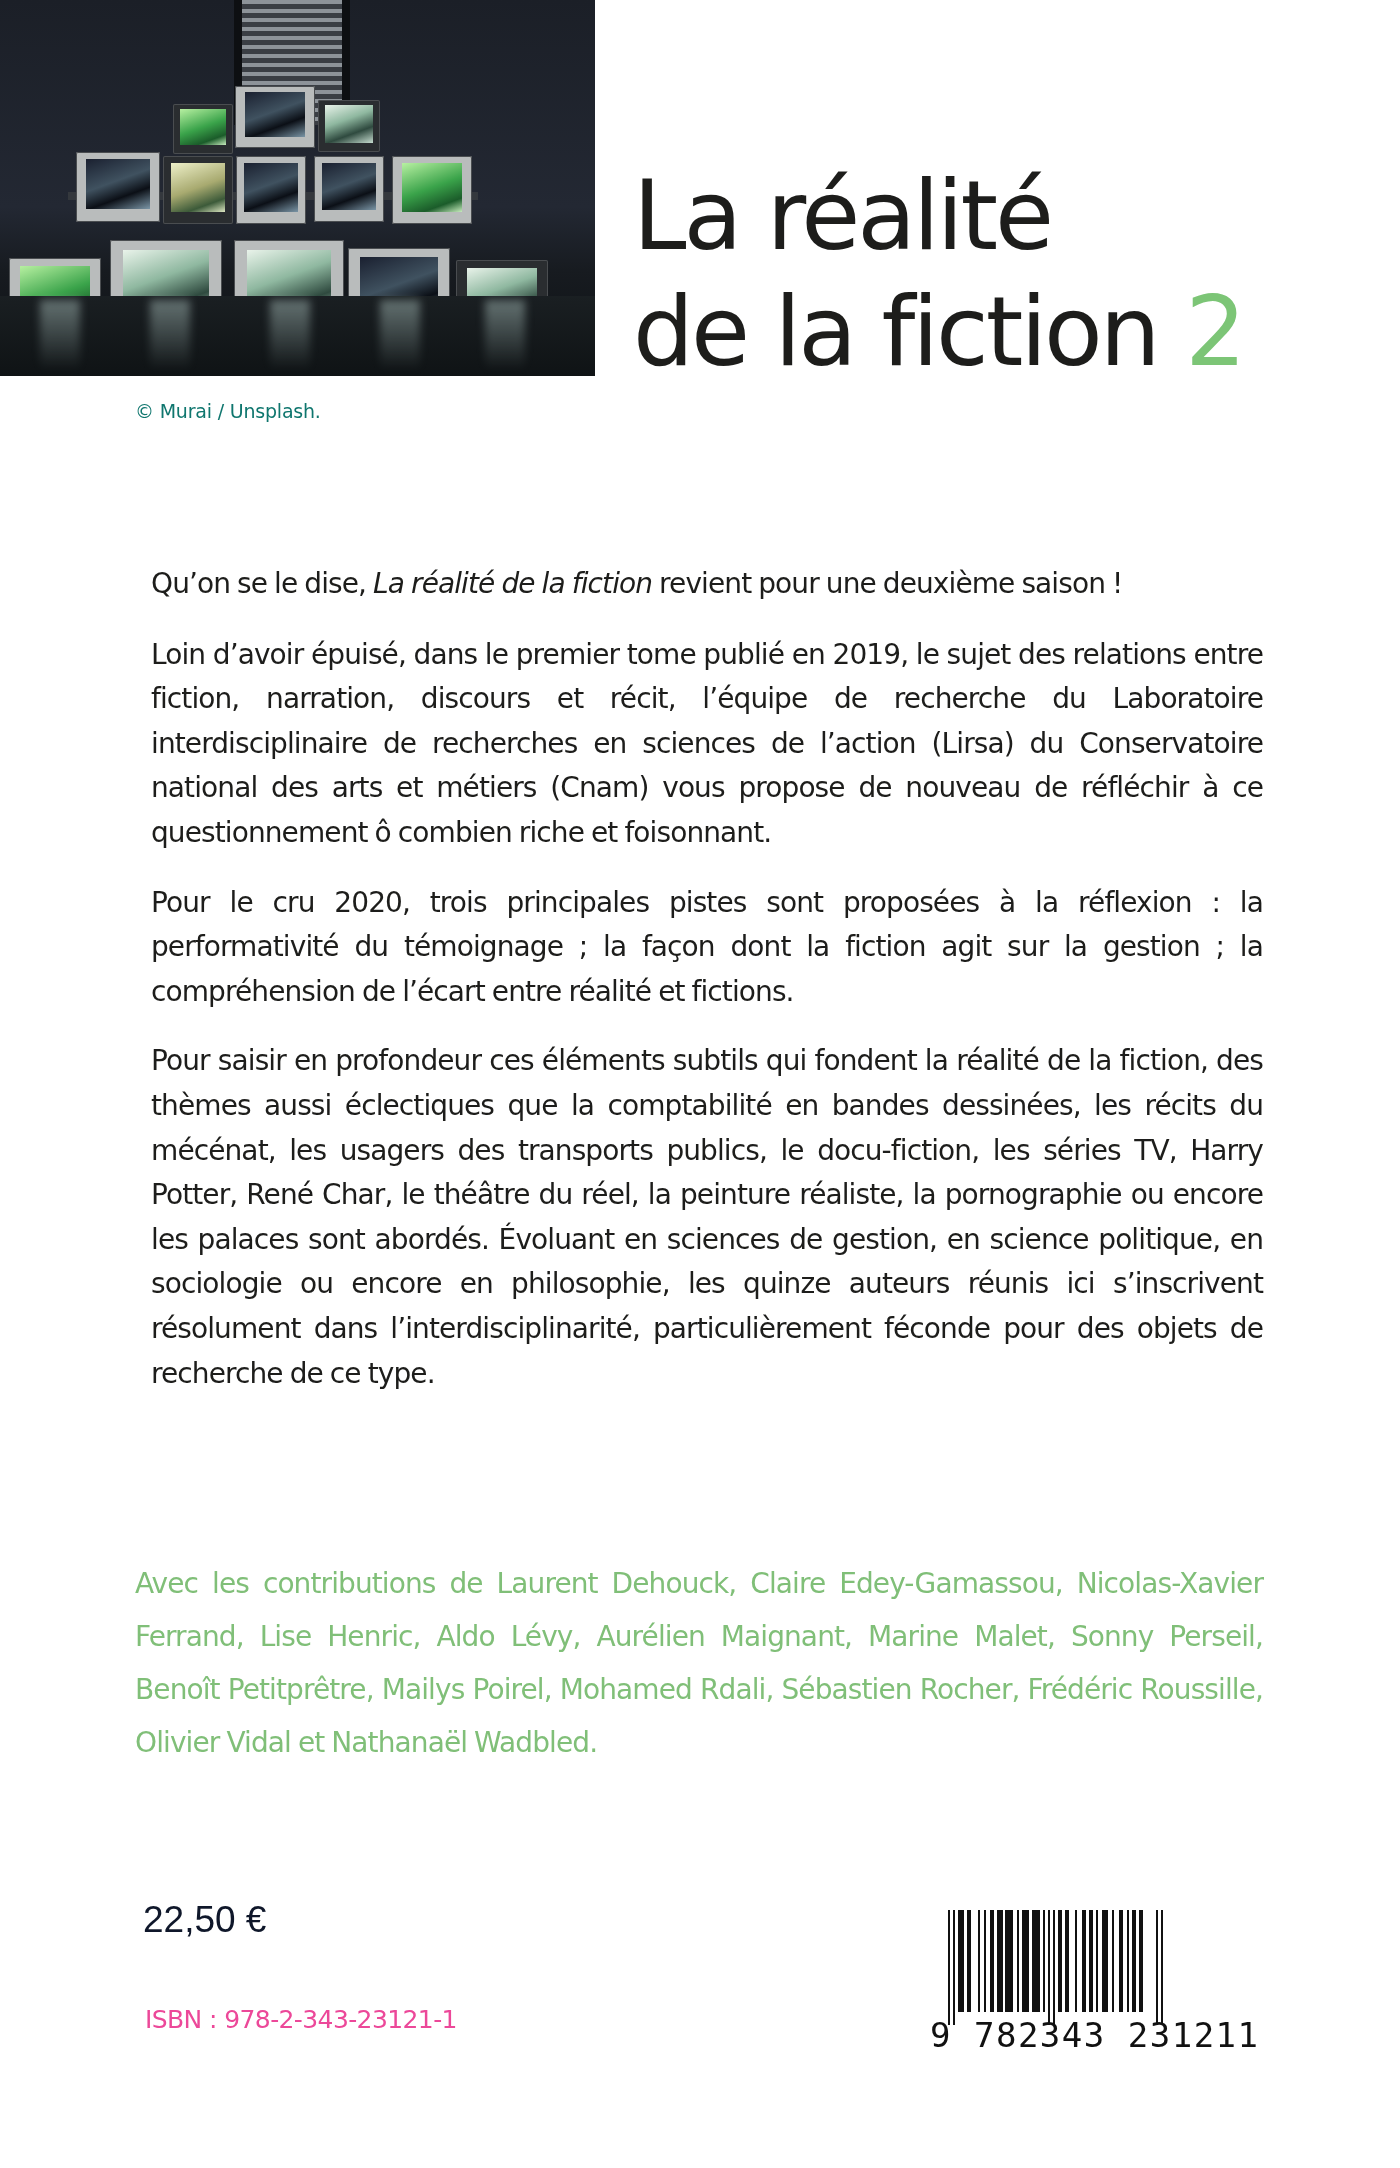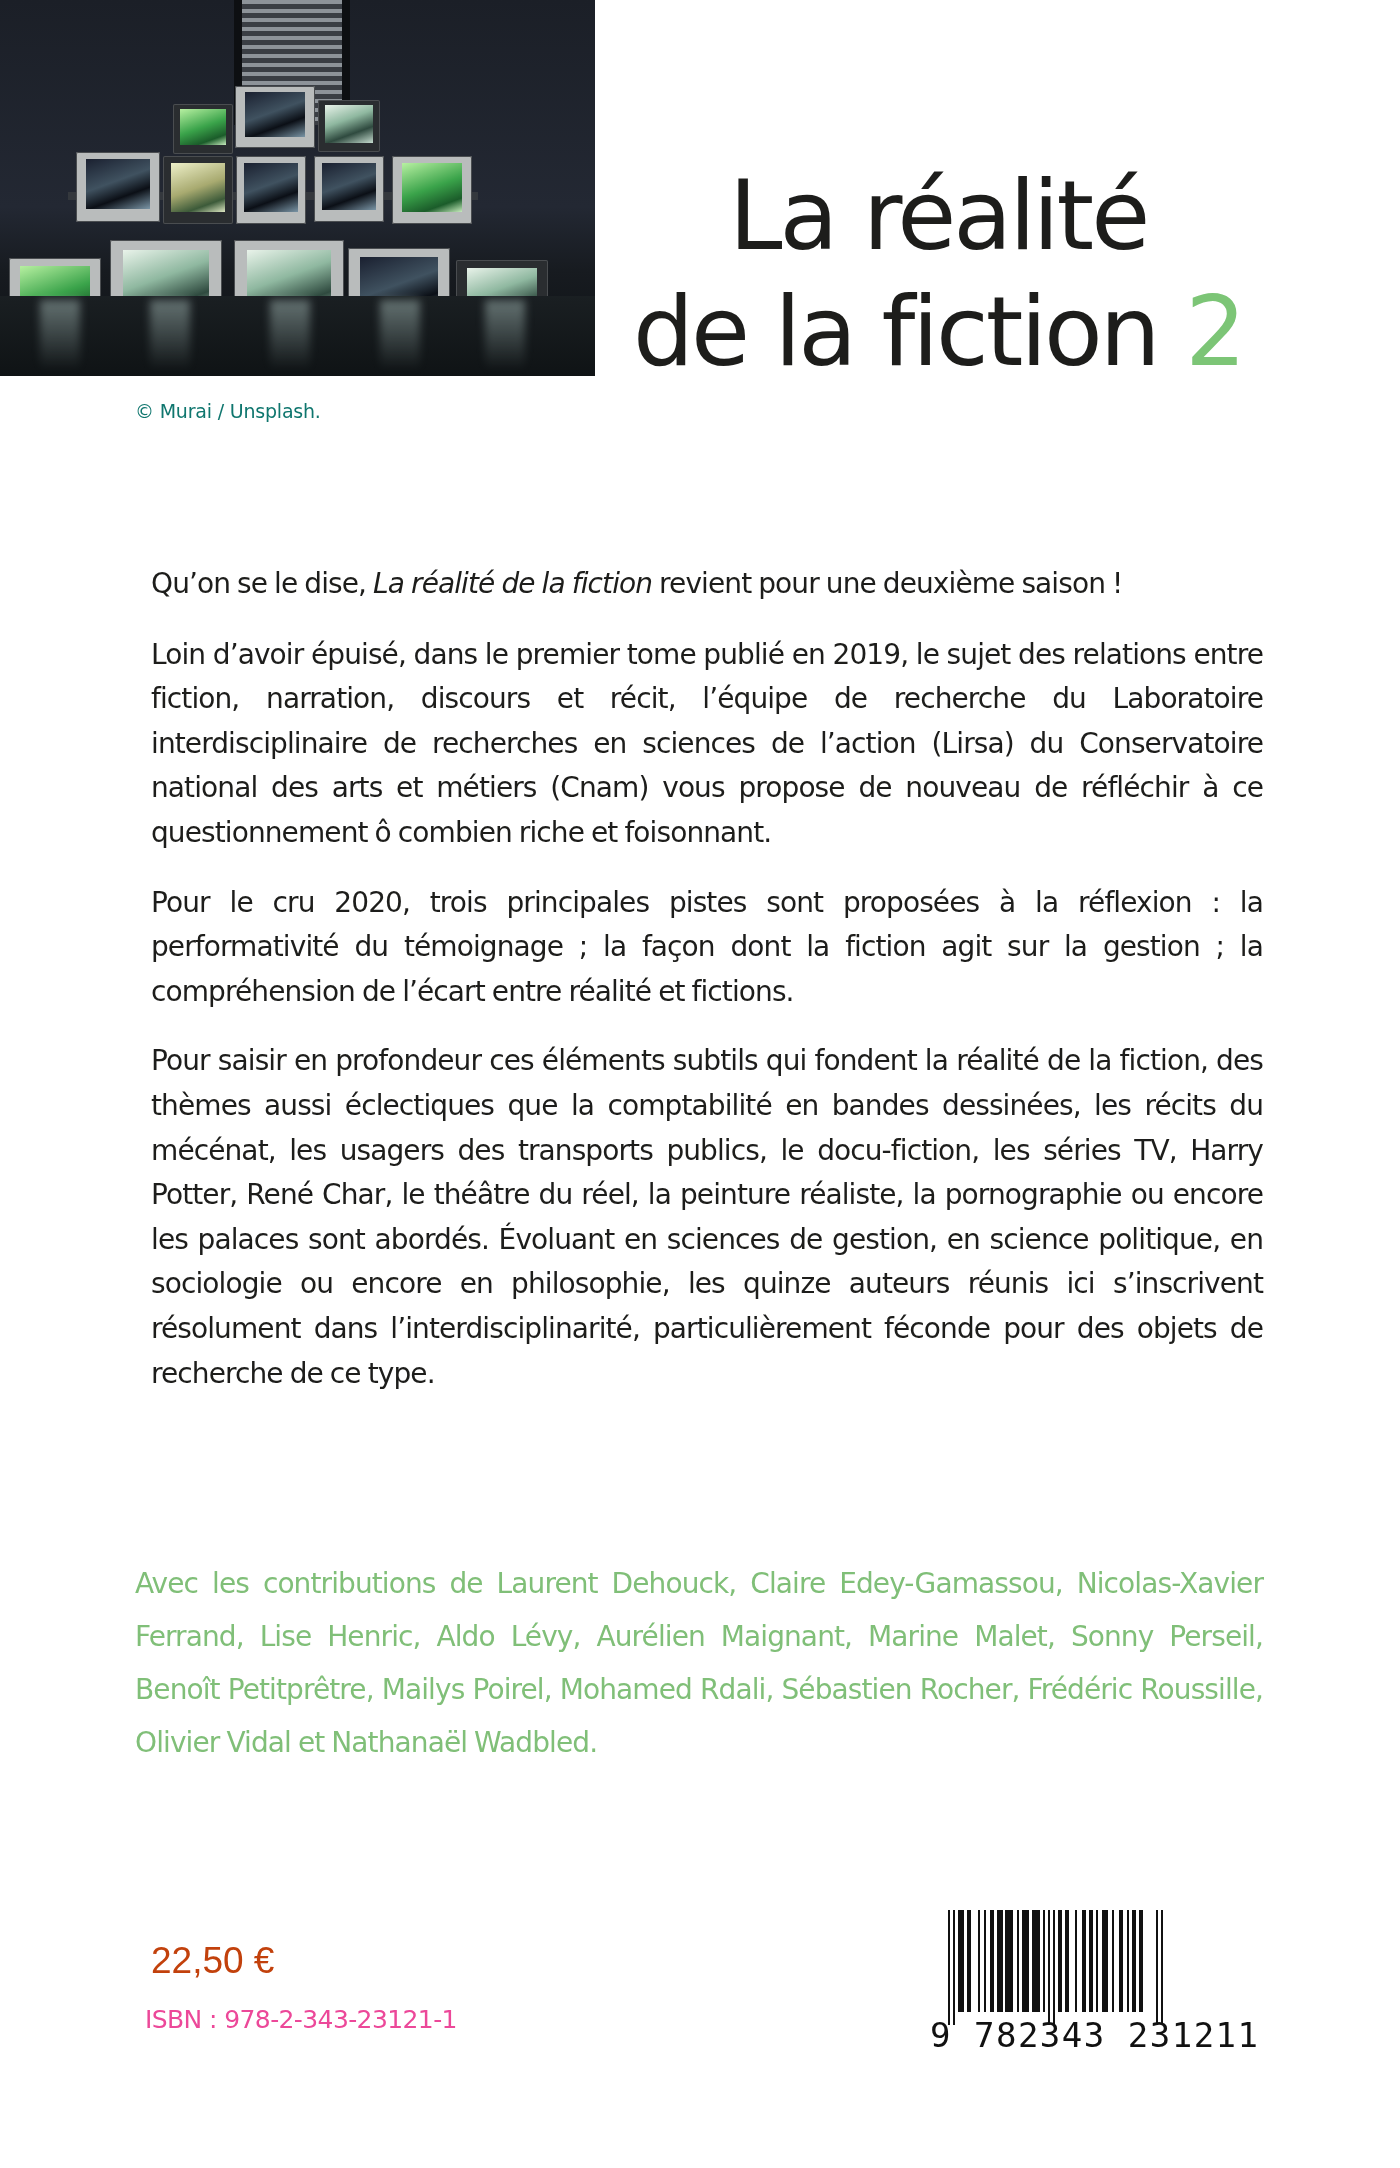--- a/index.html
+++ b/index.html
@@ -25,38 +25,38 @@
   .reflect { position: absolute; top: 300px; height: 70px; width: 40px;
              background: linear-gradient(180deg, rgba(190,215,210,0.45), rgba(190,215,210,0)); filter: blur(4px); }
 
   .credit { position: absolute; left: 135px; top: 400px; font-size: 19px; color: #0f766e;
             font-family: "DejaVu Sans", sans-serif; letter-spacing: -0.2px; }
 
   
   .title { position: absolute; left: 633px; top: 158px; margin: 0;
            font-family: "DejaVu Sans", sans-serif; font-weight: normal; color: #1d1d1b;
            font-size: 96px; line-height: 116px; letter-spacing: -3px; }
-  .title .line { display: block; white-space: nowrap; text-align: center; }
+  .title .line { display: block; white-space: nowrap; }
   .title .num { color: #7cc576; }
 
   
   .body { position: absolute; left: 135px; top: 562px; width: 1128px;
           font-family: "DejaVu Sans", sans-serif; font-size: 28px; line-height: 44.6px;
           color: #1d1d1b; letter-spacing: -0.9px; word-spacing: -1px; }
   .body p { margin: 0 0 25px 16px; text-align: justify; text-align-last: left; }
   .body p.first { margin-bottom: 26px; }
   .body em { font-style: italic; }
 
   .contributors { position: absolute; left: 135px; top: 1557px; width: 1128px; margin: 0;
           font-family: "DejaVu Sans", sans-serif; font-size: 28px; line-height: 53px;
           color: #80bf78; text-align: justify; text-align-last: left; letter-spacing: -0.9px; word-spacing: -1px; }
 
   
-  .price { position: absolute; left: 143px; top: 1940px; font-size: 37px; color: #c2410c;
-           font-family: "Liberation Sans", sans-serif; margin-left: 8px; }
+  .price { position: absolute; left: 143px; top: 1899px; font-size: 37px; color: #0f172a;
+           font-family: "Liberation Sans", sans-serif; }
   .isbn { position: absolute; left: 145px; top: 2005px; font-size: 25px; color: #ec4899;
           font-family: "DejaVu Sans", sans-serif; letter-spacing: -0.6px; }
 
   
   .barcode { position: absolute; left: 930px; top: 1905px; width: 245px; height: 135px; }
   .barcode svg { display: block; }
   .barcode .digits { position: absolute; left: 0; top: 102px; font-family: "DejaVu Sans Mono", monospace;
                      font-size: 34px; color: #111; letter-spacing: 1.5px; white-space: nowrap; margin-top: 8px; }
 </style>
 </head>

